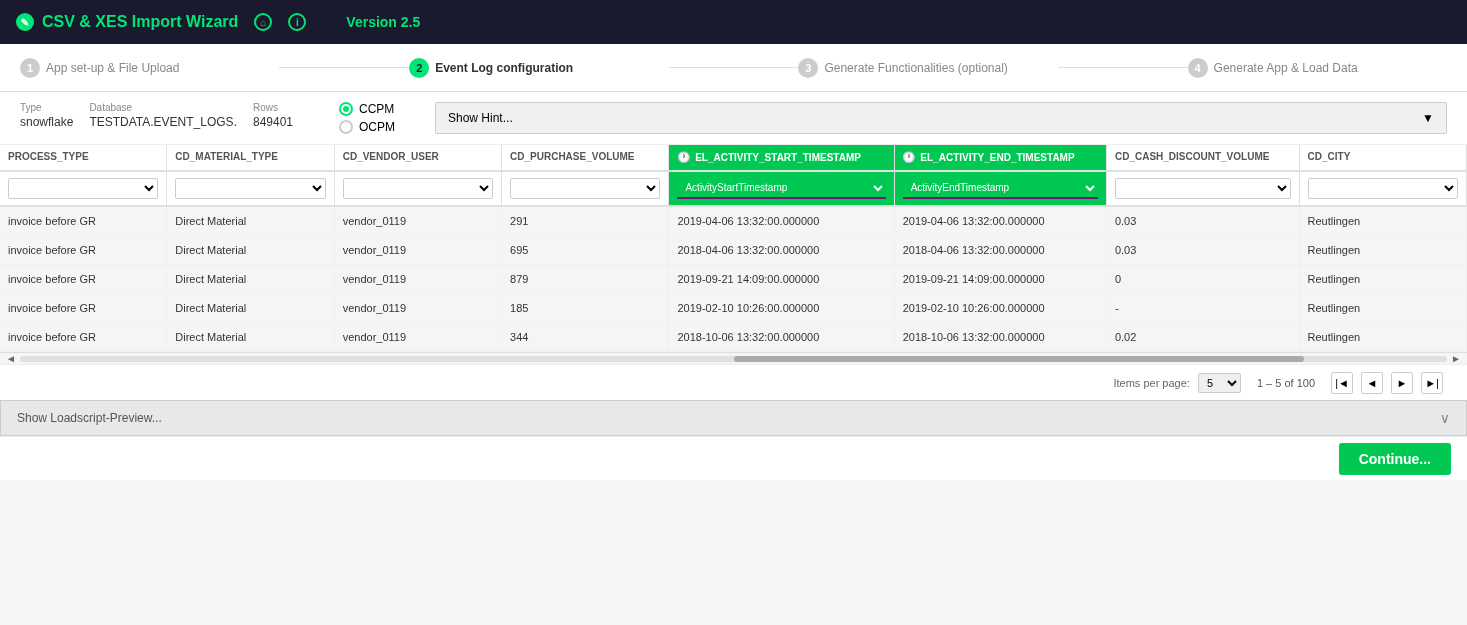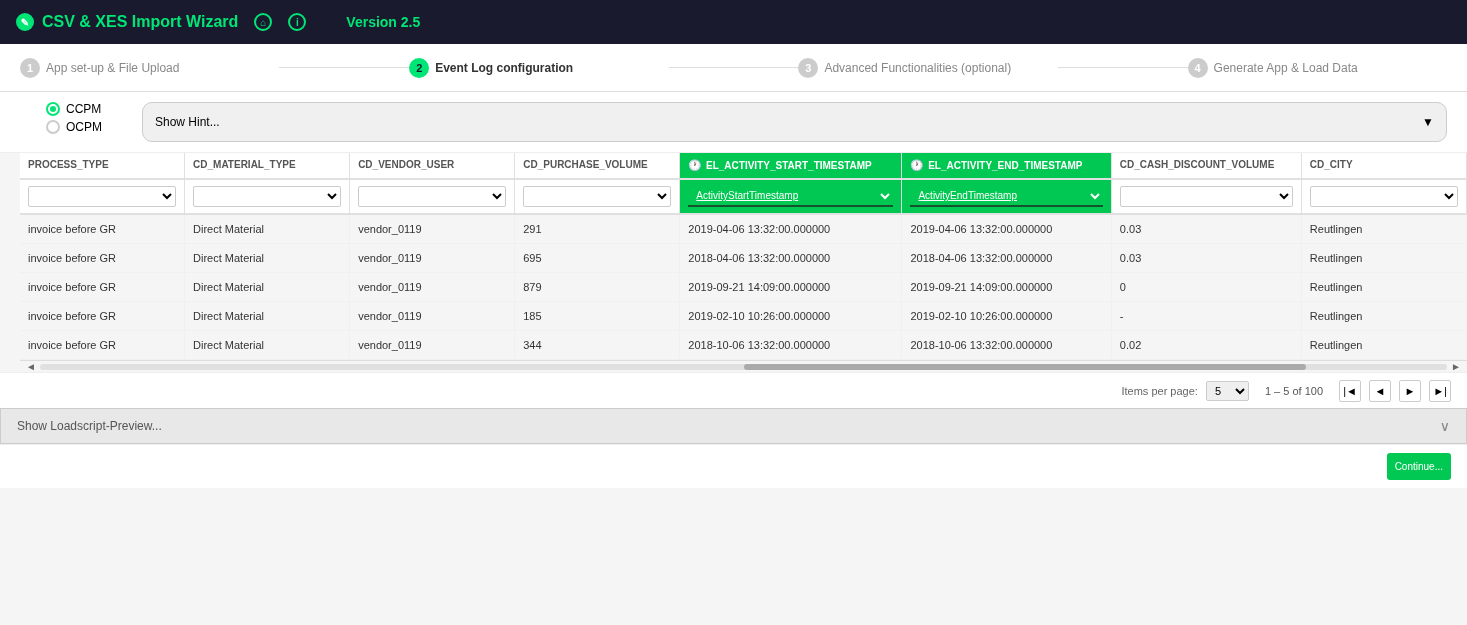--- a/index.html
+++ b/index.html
@@ -132,27 +132,27 @@
       height: 6px;
       border-radius: 50%;
       background: #00e676;
     }
 
     .hint-dropdown {
       flex: 1;
       margin-left: 20px;
       background: #f0f0f0;
       border: 1px solid #ccc;
-      height: 40px;
+      height: 32px;
       display: flex;
       align-items: center;
       justify-content: space-between;
       padding: 0 12px;
       cursor: pointer;
-      border-radius: 10px;
+      border-radius: 2px;
     }
     table {
       border-collapse: collapse;
       width: max-content;
       min-width: 100%;
     }
     thead tr {
       background: white;
     }
     .col-header {
@@ -182,28 +182,27 @@
     select.col-select {
       width: 100%;
       padding: 3px 4px;
       font-size: 10px;
       border: 1px solid #ccc;
       border-radius: 2px;
       background: white;
       cursor: pointer;
     }
     .active-col select.col-select {
-      border-bottom: 2px solid #14532d;
+      border-bottom: 2px solid #701a75;
       border-top: none;
       border-left: none;
       border-right: none;
       border-radius: 0;
       background: transparent;
       color: white;
-      text-decoration: underline;
     }
     .active-col select.col-select option { color: #333; }
 
     tbody tr {
       border-bottom: 1px solid #f0f0f0;
     }
     td {
       padding: 8px 8px;
       font-size: 11px;
       color: #333;
@@ -242,21 +241,21 @@
       cursor: pointer;
     }
 
     
     .pagination-bar {
       background: white;
       border-top: 1px solid #eee;
       display: flex;
       align-items: center;
       justify-content: flex-end;
-      padding: 6px 16px;
+      padding: 6px 24px;
       gap: 8px;
       height: 36px;
     }
     .pagination-label { font-size: 11px; color: #666; }
     .page-size-select {
       border: 1px solid #ccc;
       font-size: 11px;
       padding: 2px 4px;
       border-radius: 2px;
     }
@@ -294,23 +293,23 @@
       display: flex;
       align-items: center;
       justify-content: flex-end;
       padding: 8px 16px;
       height: 44px;
     }
     .continue-btn {
       background: #00c853;
       color: white;
       border: none;
-      padding: 8px 8px;
-      font-size: 10px;
-      font-weight: normal;
+      padding: 8px 20px;
+      font-size: 14px;
+      font-weight: bold;
       border-radius: 3px;
       cursor: pointer;
     }
     .info-icon-circle {
       width: 18px;
       height: 18px;
       border-radius: 50%;
       border: 2px solid #00e676;
       color: #00e676;
       display: flex;
@@ -330,21 +329,20 @@
       align-items: center;
       justify-content: center;
       font-size: 10px;
     }
     .clock-icon { font-size: 11px; }
     .table-section {
       flex: 1;
       overflow: hidden;
       display: flex;
       flex-direction: column;
-      margin-left: 20px;
     }
     .table-scroll {
       flex: 1;
       overflow-x: auto;
       overflow-y: hidden;
     }
   </style>
 </head>
 <body>
 
@@ -364,30 +362,44 @@
     <span class="step-label">App set-up &amp; File Upload</span>
   </div>
   <div class="step-divider"></div>
   <div class="step active">
     <div class="step-number">2</div>
     <span class="step-label">Event Log configuration</span>
   </div>
   <div class="step-divider"></div>
   <div class="step">
     <div class="step-number">3</div>
-    <span class="step-label">Advanced Functionalities (optional)</span>
+    <span class="step-label">Generate Functionalities (optional)</span>
   </div>
   <div class="step-divider"></div>
   <div class="step">
     <div class="step-number">4</div>
     <span class="step-label">Generate App &amp; Load Data</span>
   </div>
 </div>
 
 <div class="config-area">
+  <div class="config-fields">
+    <div class="config-field">
+      <span class="config-field-label">Type</span>
+      <span class="config-field-value">snowflake</span>
+    </div>
+    <div class="config-field">
+      <span class="config-field-label">Database</span>
+      <span class="config-field-value">TESTDATA.EVENT_LOGS.</span>
+    </div>
+    <div class="config-field">
+      <span class="config-field-label">Rows</span>
+      <span class="config-field-value">849401</span>
+    </div>
+  </div>
   <div class="radio-group">
     <div class="radio-item">
       <div class="radio-dot checked"></div>
       <span>CCPM</span>
     </div>
     <div class="radio-item">
       <div class="radio-dot"></div>
       <span>OCPM</span>
     </div>
   </div>

